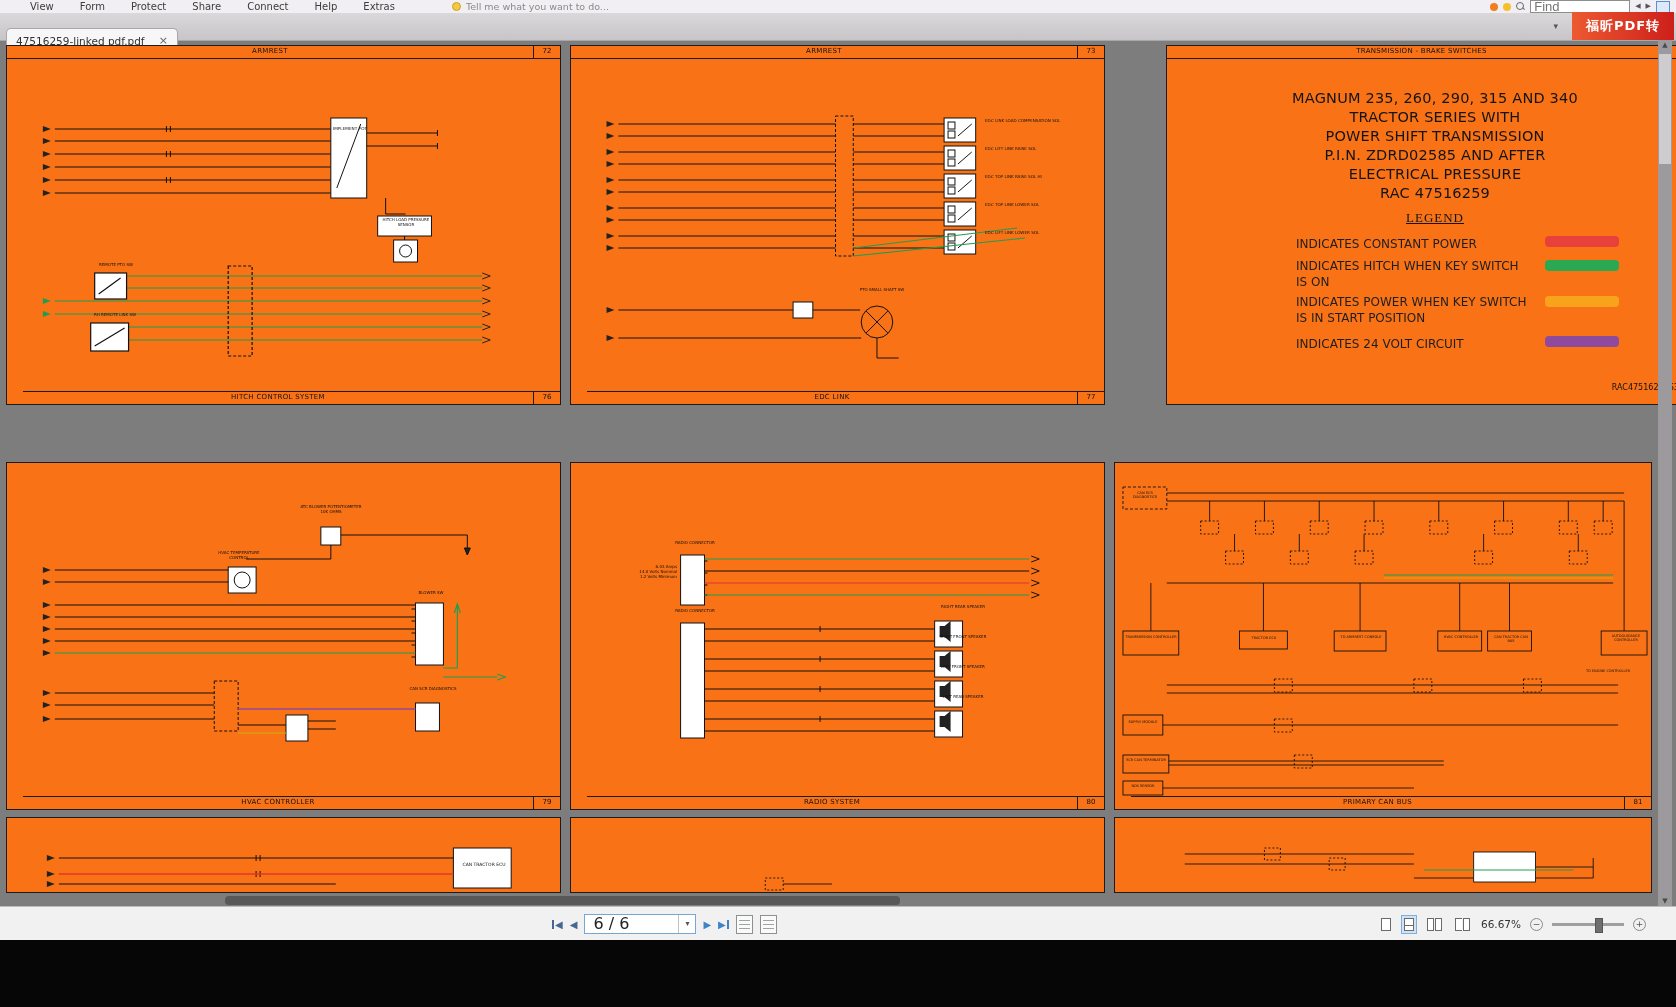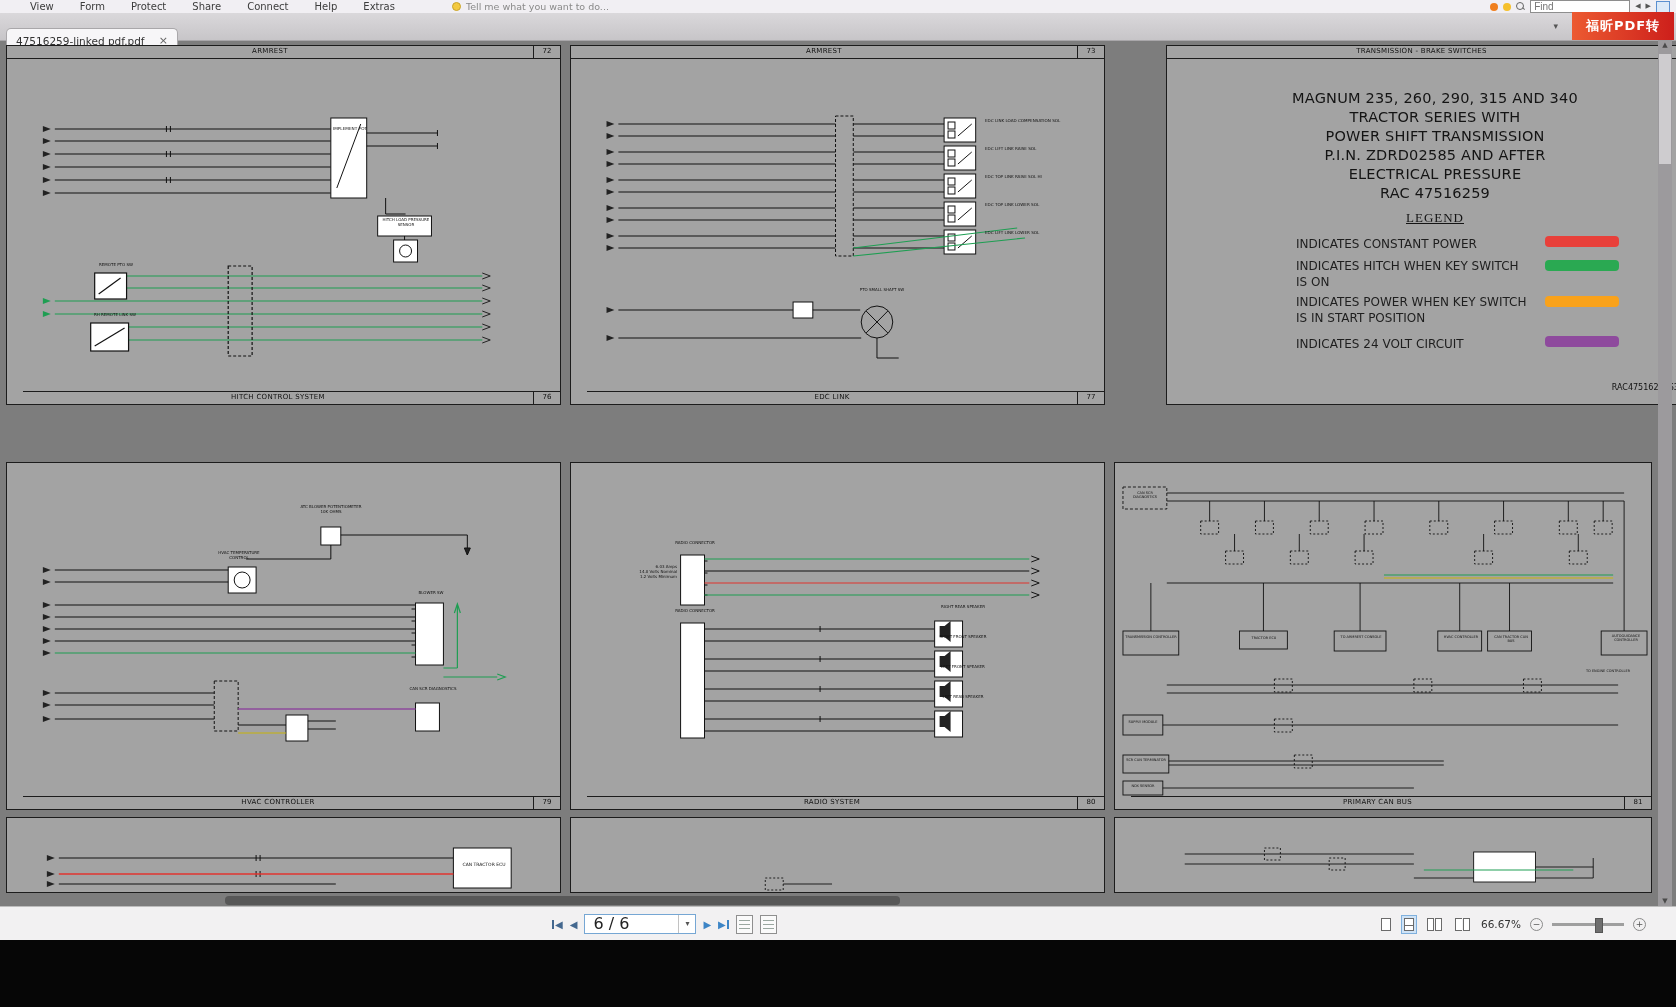--- a/index.html
+++ b/index.html
@@ -11,31 +11,31 @@
   .menu-item{white-space:nowrap;cursor:default;}
   .tellme{position:absolute;left:452px;top:0;display:flex;align-items:center;gap:5px;height:13px;}
   .bulb{width:7px;height:7px;border-radius:50%;background:#f3c93f;border:1px solid #c9a32a;}
   .tellme-text{font-size:9.5px;color:#8a8a8a;line-height:13px;white-space:nowrap;}
   .menu-right{position:absolute;right:6px;top:1px;display:flex;align-items:center;gap:5px;height:11px;}
   .dot-orange{width:8px;height:8px;border-radius:50%;background:#f07f1e;}
   .dot-gold{width:8px;height:8px;border-radius:50%;background:#f5c02c;}
   .mag{position:relative;width:9px;height:9px;}
   .mag::before{content:"";position:absolute;left:0;top:0;width:6px;height:6px;border:1.3px solid #666;border-radius:50%;}
   .mag::after{content:"";position:absolute;left:6px;top:6px;width:3px;height:1.3px;background:#666;transform:rotate(45deg);}
-  #find-input{width:92px;height:11px;font-size:10px;border:1px solid #8e8e8e;background:#fff;padding:0 3px;color:#333;}
+  #find-input{width:92px;height:11px;font-size:13px;border:1px solid #8e8e8e;background:#fff;padding:0 3px;color:#333;}
   .mini-nav{font-size:7px;color:#555;line-height:11px;}
   .blue-ic{width:12px;height:10px;border:1px solid #5b8fd0;background:#dce9f8;}
   #tabbar{position:absolute;left:0;top:13px;width:100%;height:27px;background:linear-gradient(#dad8db,#c7c5c8);border-bottom:1px solid #a9a7aa;}
   #tab-active{position:absolute;left:6px;top:15px;width:172px;height:24px;background:#f7f6f8;border:1px solid #a9a7aa;border-bottom:none;border-radius:5px 5px 0 0;display:flex;align-items:center;padding:0 9px;box-sizing:border-box;gap:6px;}
   #tab-title{flex:1;font-size:10.5px;color:#333;white-space:nowrap;overflow:hidden;}
   #tab-close{font-size:11px;color:#666;cursor:pointer;}
   #tab-chevron{position:absolute;right:118px;top:8px;font-size:9px;color:#555;}
   #brand-btn{position:absolute;right:2px;top:12px;width:102px;height:28px;background:linear-gradient(90deg,#ec5a31,#cd1f1b);color:#fff;font-size:13px;font-weight:bold;display:flex;align-items:center;justify-content:center;letter-spacing:1px;cursor:pointer;}
   
-  .panel{position:absolute;background:#a3a3a3;border:1px solid #1c1c1c;box-sizing:border-box;}
+  .panel{position:absolute;background:#f97316;border:1px solid #1c1c1c;box-sizing:border-box;}
   .hstrip{position:absolute;top:0;left:0;right:0;height:12px;border-bottom:1px solid #1c1c1c;display:flex;font-size:7px;color:#111;}
   .fstrip{position:absolute;bottom:0;left:16px;right:0;height:12px;border-top:1px solid #1c1c1c;display:flex;font-size:7px;color:#111;}
   .strip-label{flex:1;text-align:center;line-height:11px;letter-spacing:.3px;}
   .strip-num{width:26px;border-left:1px solid #1c1c1c;text-align:center;line-height:11px;}
   svg.wires{position:absolute;left:0;width:100%;}
   .clab{position:absolute;font-size:4px;line-height:1.2;color:#111;text-align:center;z-index:3;}
   
   .title-line{position:absolute;left:0;width:100%;text-align:center;font-size:14.5px;color:#141414;letter-spacing:.2px;}
   #legend-title{position:absolute;left:0;width:100%;text-align:center;font-size:13px;color:#141414;text-decoration:underline;letter-spacing:1px;}
   .legend-label{position:absolute;left:129px;width:232px;font-size:12px;color:#1e1e1e;line-height:15.5px;}

